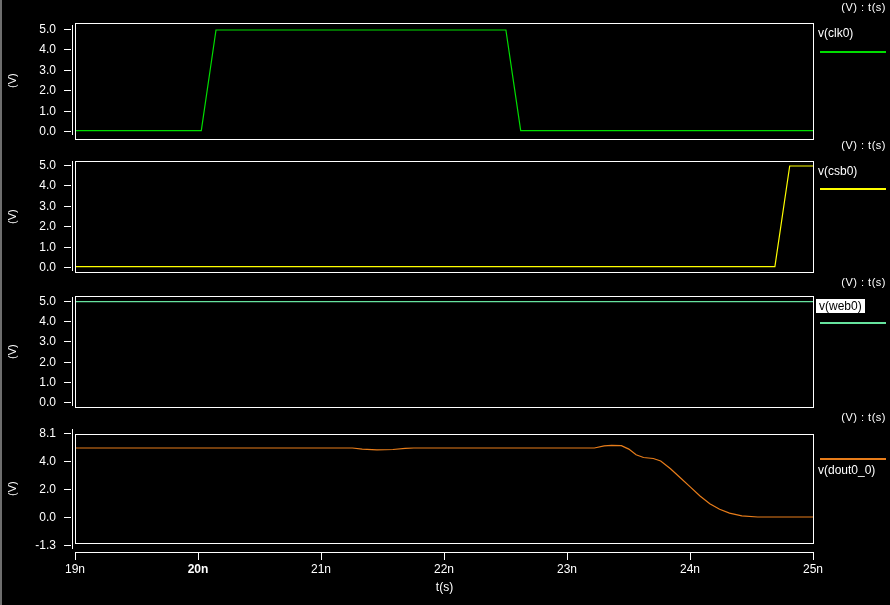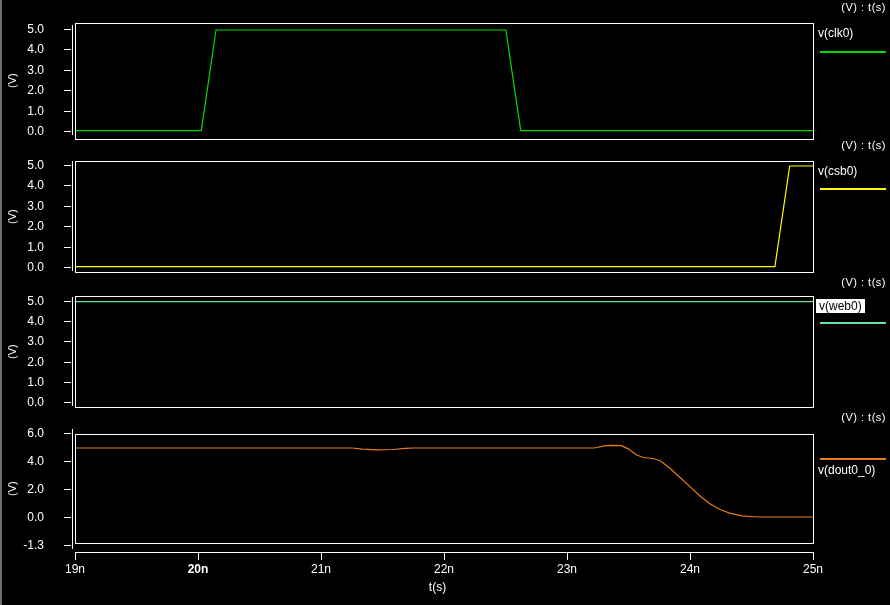--- a/index.html
+++ b/index.html
@@ -6,27 +6,27 @@
   body{width:890px;height:605px;overflow:hidden;font-family:"Liberation Sans",sans-serif;}
   #screen{position:absolute;left:0;top:0;width:890px;height:605px;background:#000;}
   .leftborder{position:absolute;left:0;top:0;width:2px;height:605px;background:#6e6e6e;}
   .hdr{position:absolute;right:4px;color:#fff;font-size:11px;letter-spacing:0.5px;white-space:pre;}
   .frame{position:absolute;left:75px;width:739px;border:1px solid #fff;box-sizing:border-box;background:#000;}
   .frame svg{position:absolute;left:0;top:0;display:block;}
   .ylab{position:absolute;left:6px;width:16px;color:#fff;font-size:11px;writing-mode:vertical-rl;transform:rotate(180deg);text-align:center;}
   .sig{position:absolute;left:818px;color:#fff;font-size:12px;line-height:14px;white-space:pre;}
   .sig.hl{background:#fff;color:#000;left:816px;padding:0 3px;}
   .sw{position:absolute;left:820px;width:66px;height:2px;background:#fff;}
-  .ytick{position:absolute;left:0;width:44px;text-align:right;color:#fff;font-size:12px;line-height:12px;}
+  .ytick{position:absolute;left:0;width:56px;text-align:right;color:#fff;font-size:12px;line-height:12px;}
   .ydash{position:absolute;left:64px;width:7px;height:1px;background:#fff;}
   .yruler{position:absolute;left:72px;width:1px;background:#fff;}
   .xruler{position:absolute;left:75px;top:552px;width:739px;height:1px;background:#fff;}
   .xtickd{position:absolute;width:1px;height:7px;top:553px;background:#fff;}
   .xtickl{position:absolute;top:562px;width:44px;text-align:center;color:#fff;font-size:12px;}
-  .xlabel{position:absolute;left:68px;top:580px;width:739px;text-align:center;color:#fff;font-size:12px;}
+  .xlabel{position:absolute;left:75px;top:580px;width:739px;text-align:center;color:#fff;font-size:12px;}
 </style>
 </head>
 <body>
 
 <div id="screen">
   <div class="leftborder"></div>
 
   <div class="hdr" style="top:1px">(V) : t(s)</div>
   <div class="ylab" style="top:51px;height:60px">(V)</div>
   <div class="frame" style="top:23px;height:117px">
@@ -101,21 +101,21 @@
     <div class="ydash" style="top: 321.2px;"></div>
     <div class="ytick" style="top: 335.4px;">3.0</div>
     <div class="ydash" style="top: 341.4px;"></div>
     <div class="ytick" style="top: 355.6px;">2.0</div>
     <div class="ydash" style="top: 361.6px;"></div>
     <div class="ytick" style="top: 375.8px;">1.0</div>
     <div class="ydash" style="top: 381.8px;"></div>
     <div class="ytick" style="top: 396px;">0.0</div>
     <div class="ydash" style="top: 402px;"></div>
     <div class="yruler" style="top: 297px; height: 109px;"></div>
-    <div class="ytick" style="top: 427px;">6.0</div>
+    <div class="ytick" style="top: 427px;">8.1</div>
     <div class="ydash" style="top: 433px;"></div>
     <div class="ytick" style="top: 455px;">4.0</div>
     <div class="ydash" style="top: 461px;"></div>
     <div class="ytick" style="top: 483px;">2.0</div>
     <div class="ydash" style="top: 489px;"></div>
     <div class="ytick" style="top: 511px;">0.0</div>
     <div class="ydash" style="top: 517px;"></div>
     <div class="ytick" style="top: 539px;">-1.3</div>
     <div class="ydash" style="top: 545px;"></div>
     <div class="yruler" style="top: 429px; height: 120px;"></div>

